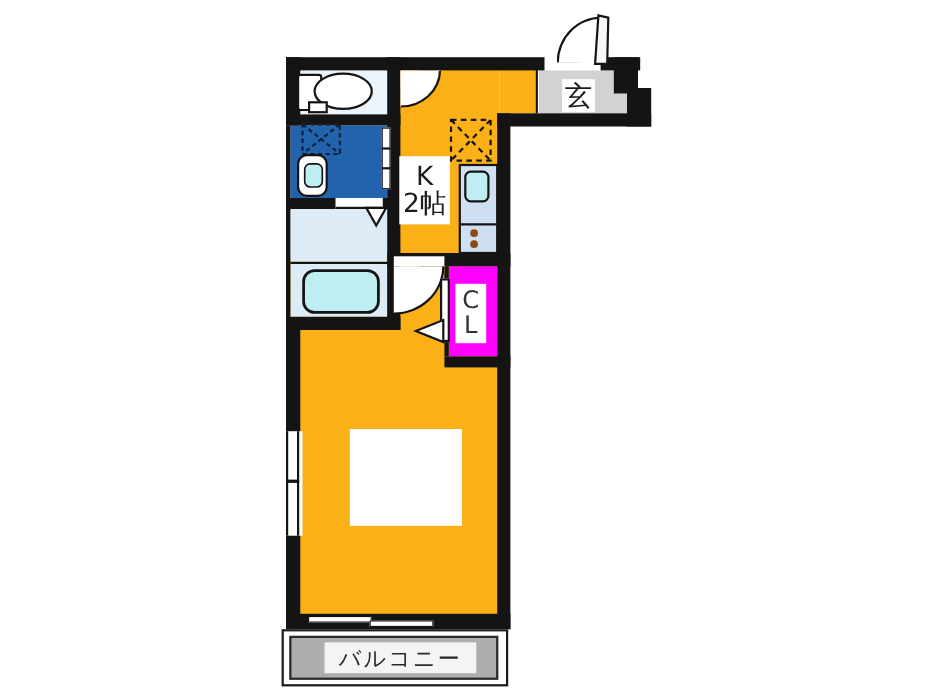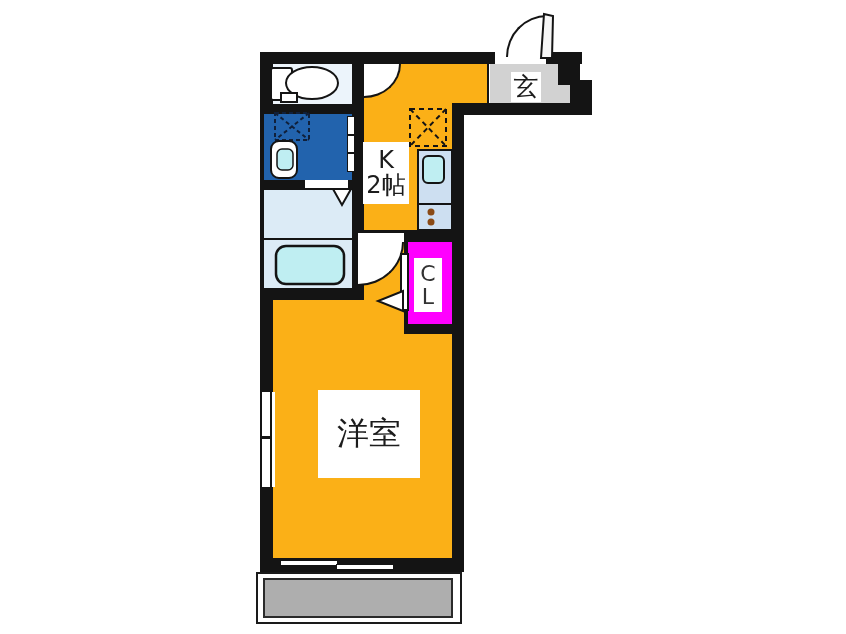--- a/index.html
+++ b/index.html
@@ -126,17 +126,19 @@
     <span>K</span>
     <span>2帖</span>
   </div>
 
   <div class="label-box" style="left:414px;top:258px;width:28px;height:54px;font-size:22px;color:#333;">
     <span>C</span>
     <span>L</span>
   </div>
 
   <div class="label-box" style="left:318px;top:390px;width:102px;height:88px;font-size:32px;">
-    <span>洋室</span>
   </div>
 
+  <div class="label-box" style="left:295px;top:584px;width:138px;height:28px;font-size:20px;background:#f4f4f4;color:#2a2a2a;letter-spacing:2px;z-index:6;">
+    <span>バルコニー</span>
+  </div>
 
 </div>
 
 </body></html>

